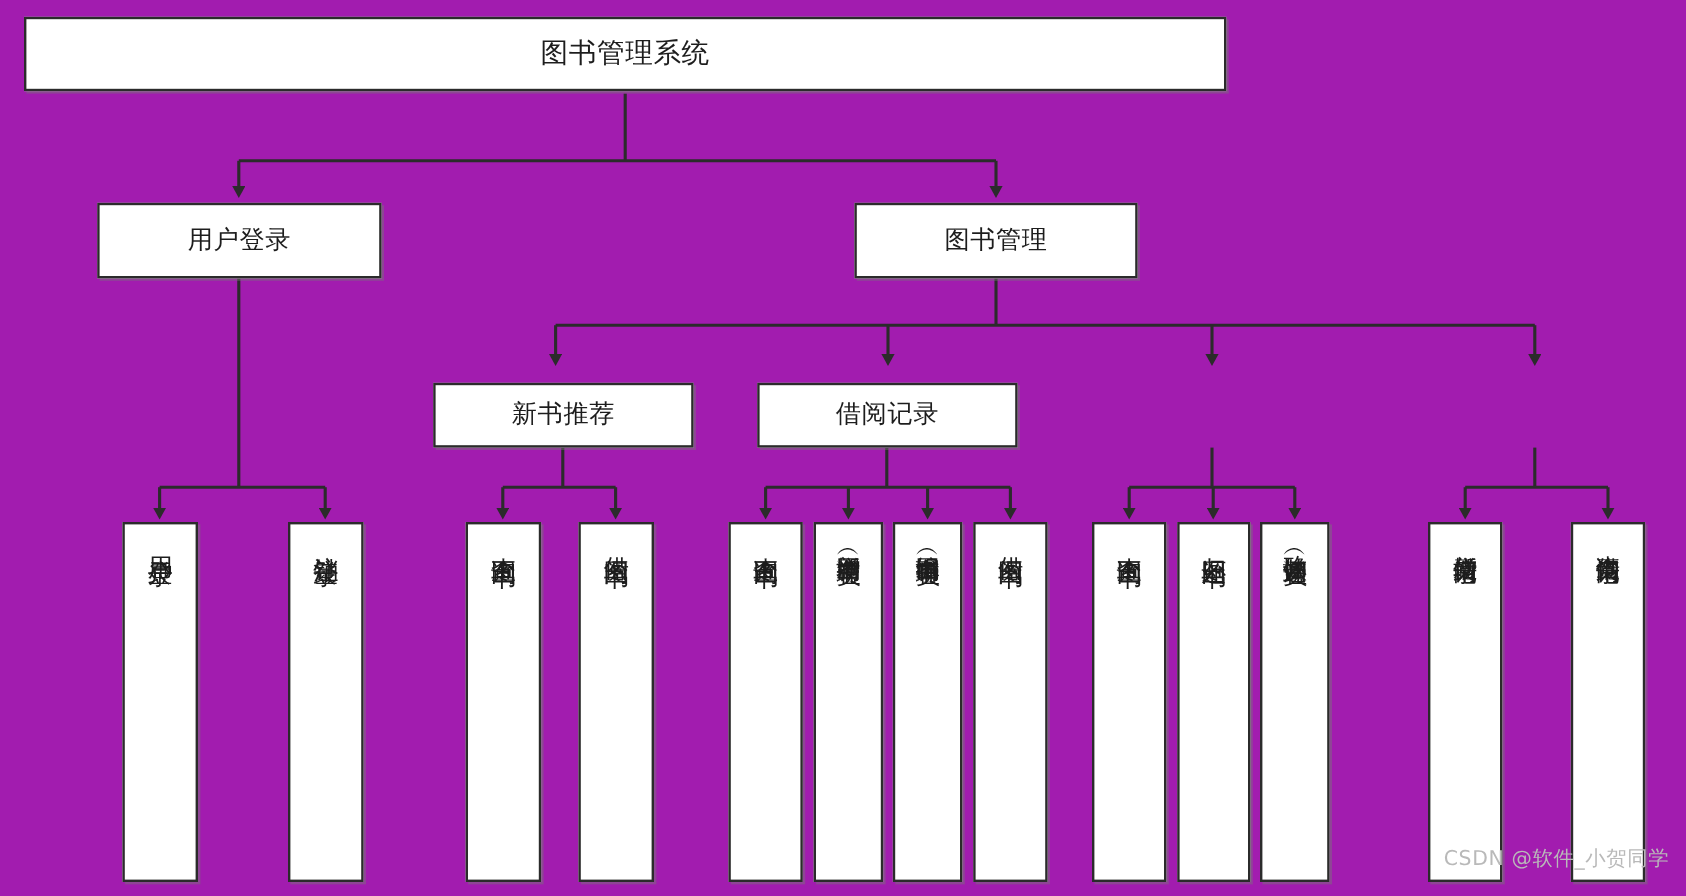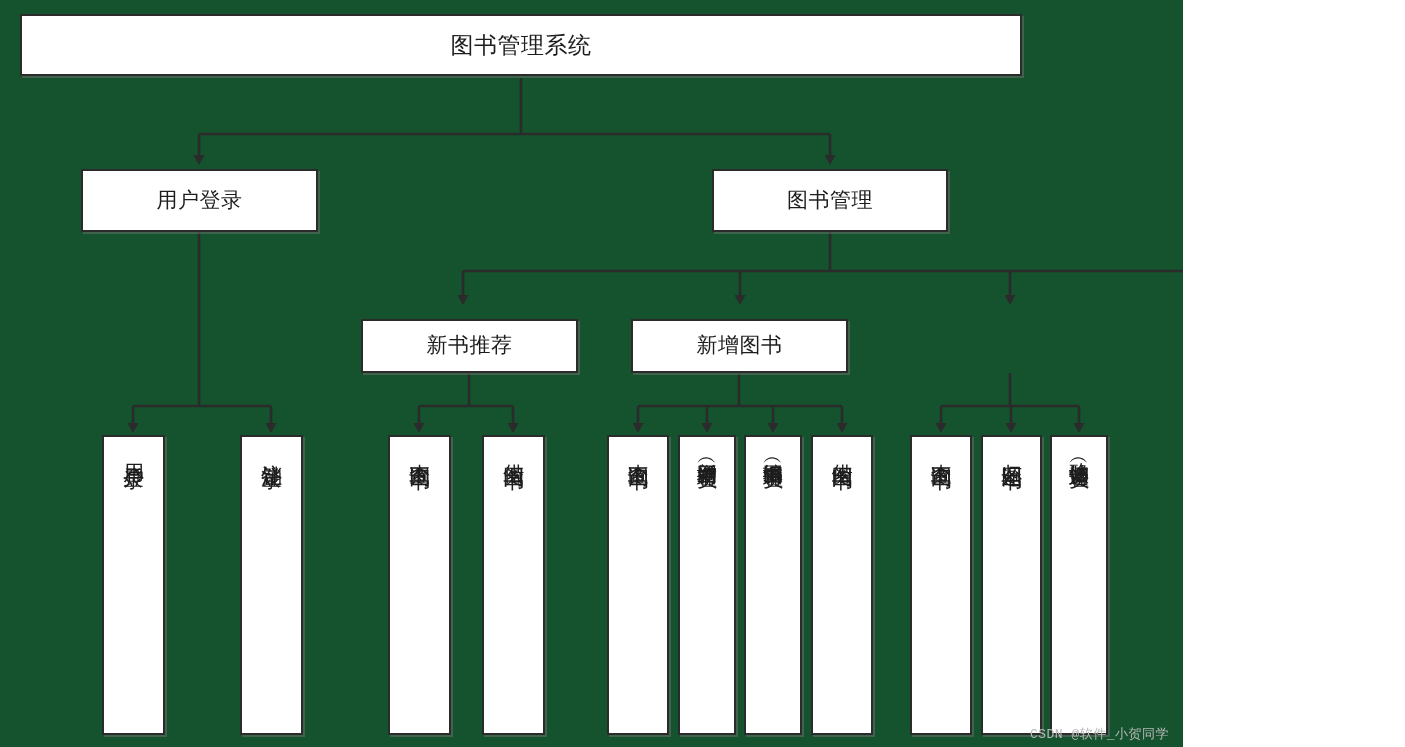--- a/index.html
+++ b/index.html
@@ -4,24 +4,24 @@
 <title>图书管理系统 结构图</title>
 <style>
   html,body{margin:0;padding:0;}
   body{
     background:#ffffff;
     font-family:"DejaVu Sans","Liberation Sans",sans-serif;
     color:#1b1b1b;
   }
   #canvas{
     position:relative;
-    width:1183px;
+    width:1405px;
     height:747px;
     overflow:hidden;
-    background:#14532d;
+    background:#a21caf;
   }
   
   #edges{
     position:absolute;
     left:0; top:0;
     width:1405px;
     height:747px;
     pointer-events:none;
   }
   .node{
@@ -61,28 +61,27 @@
     letter-spacing:2px;
     white-space:nowrap;
   }
   .node.v-leaf.tall .label{
     font-size:20px;
     letter-spacing:1px;
   }
   #watermark{
     position:absolute;
     right:14px;
-    bottom:4px;
-    font-size:13px;
+    bottom:20px;
+    font-size:17px;
     color:#b9b9b9;
     letter-spacing:.5px;
     z-index:3;
     user-select:none;
     white-space:nowrap;
-    font-family:Liberation Mono, monospace;
   }
 </style>
 </head>
 <body>
 
 <div id="canvas">
 
   <svg id="edges" viewBox="0 0 1405 747" xmlns="http://www.w3.org/2000/svg">
     <defs>
       <marker id="arrow" markerWidth="10" markerHeight="11" refX="1" refY="5.5" orient="auto" markerUnits="userSpaceOnUse">
@@ -143,21 +142,21 @@
 
   <div class="node h-lvl3" style="left:361px; top:319px; width:217px; height:54px;">
     <span class="label">新书推荐</span>
   </div>
 
   <div class="node h-lvl2" style="left:712px; top:169px; width:236px; height:63px;">
     <span class="label">图书管理</span>
   </div>
 
   <div class="node h-lvl3" style="left:631px; top:319px; width:217px; height:54px;">
-    <span class="label">新增图书</span>
+    <span class="label">借阅记录</span>
   </div>
 
 
 
   <div class="node v-leaf" style="left:102px; top:435px; width:63px; height:300px;">
     <span class="label">用户登录</span>
   </div>
 
   <div class="node v-leaf" style="left:240px; top:435px; width:63px; height:300px;">
     <span class="label">注销登录</span>

